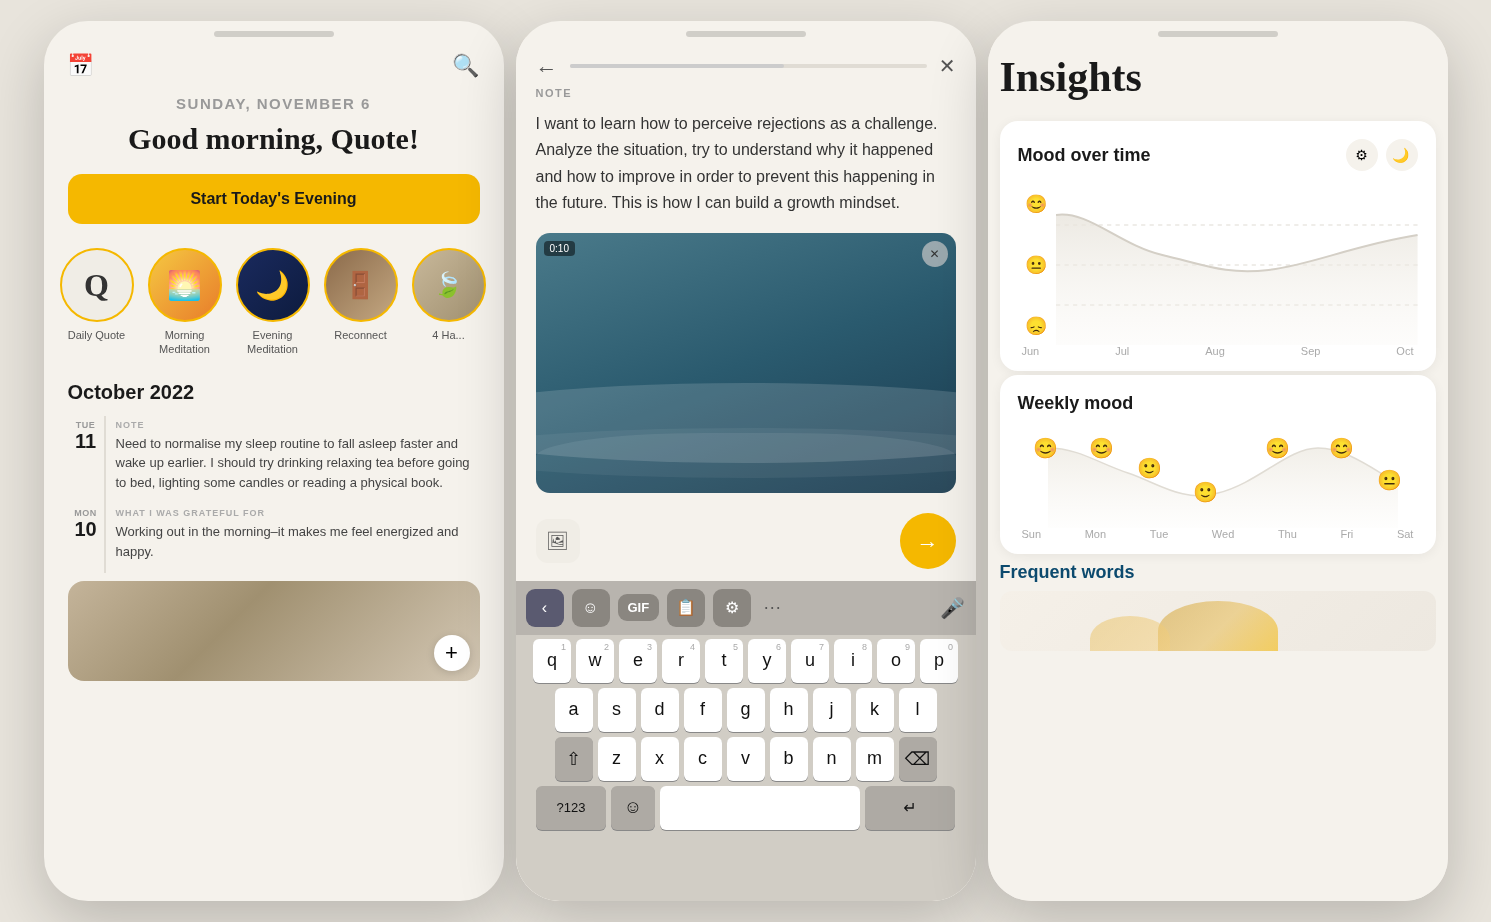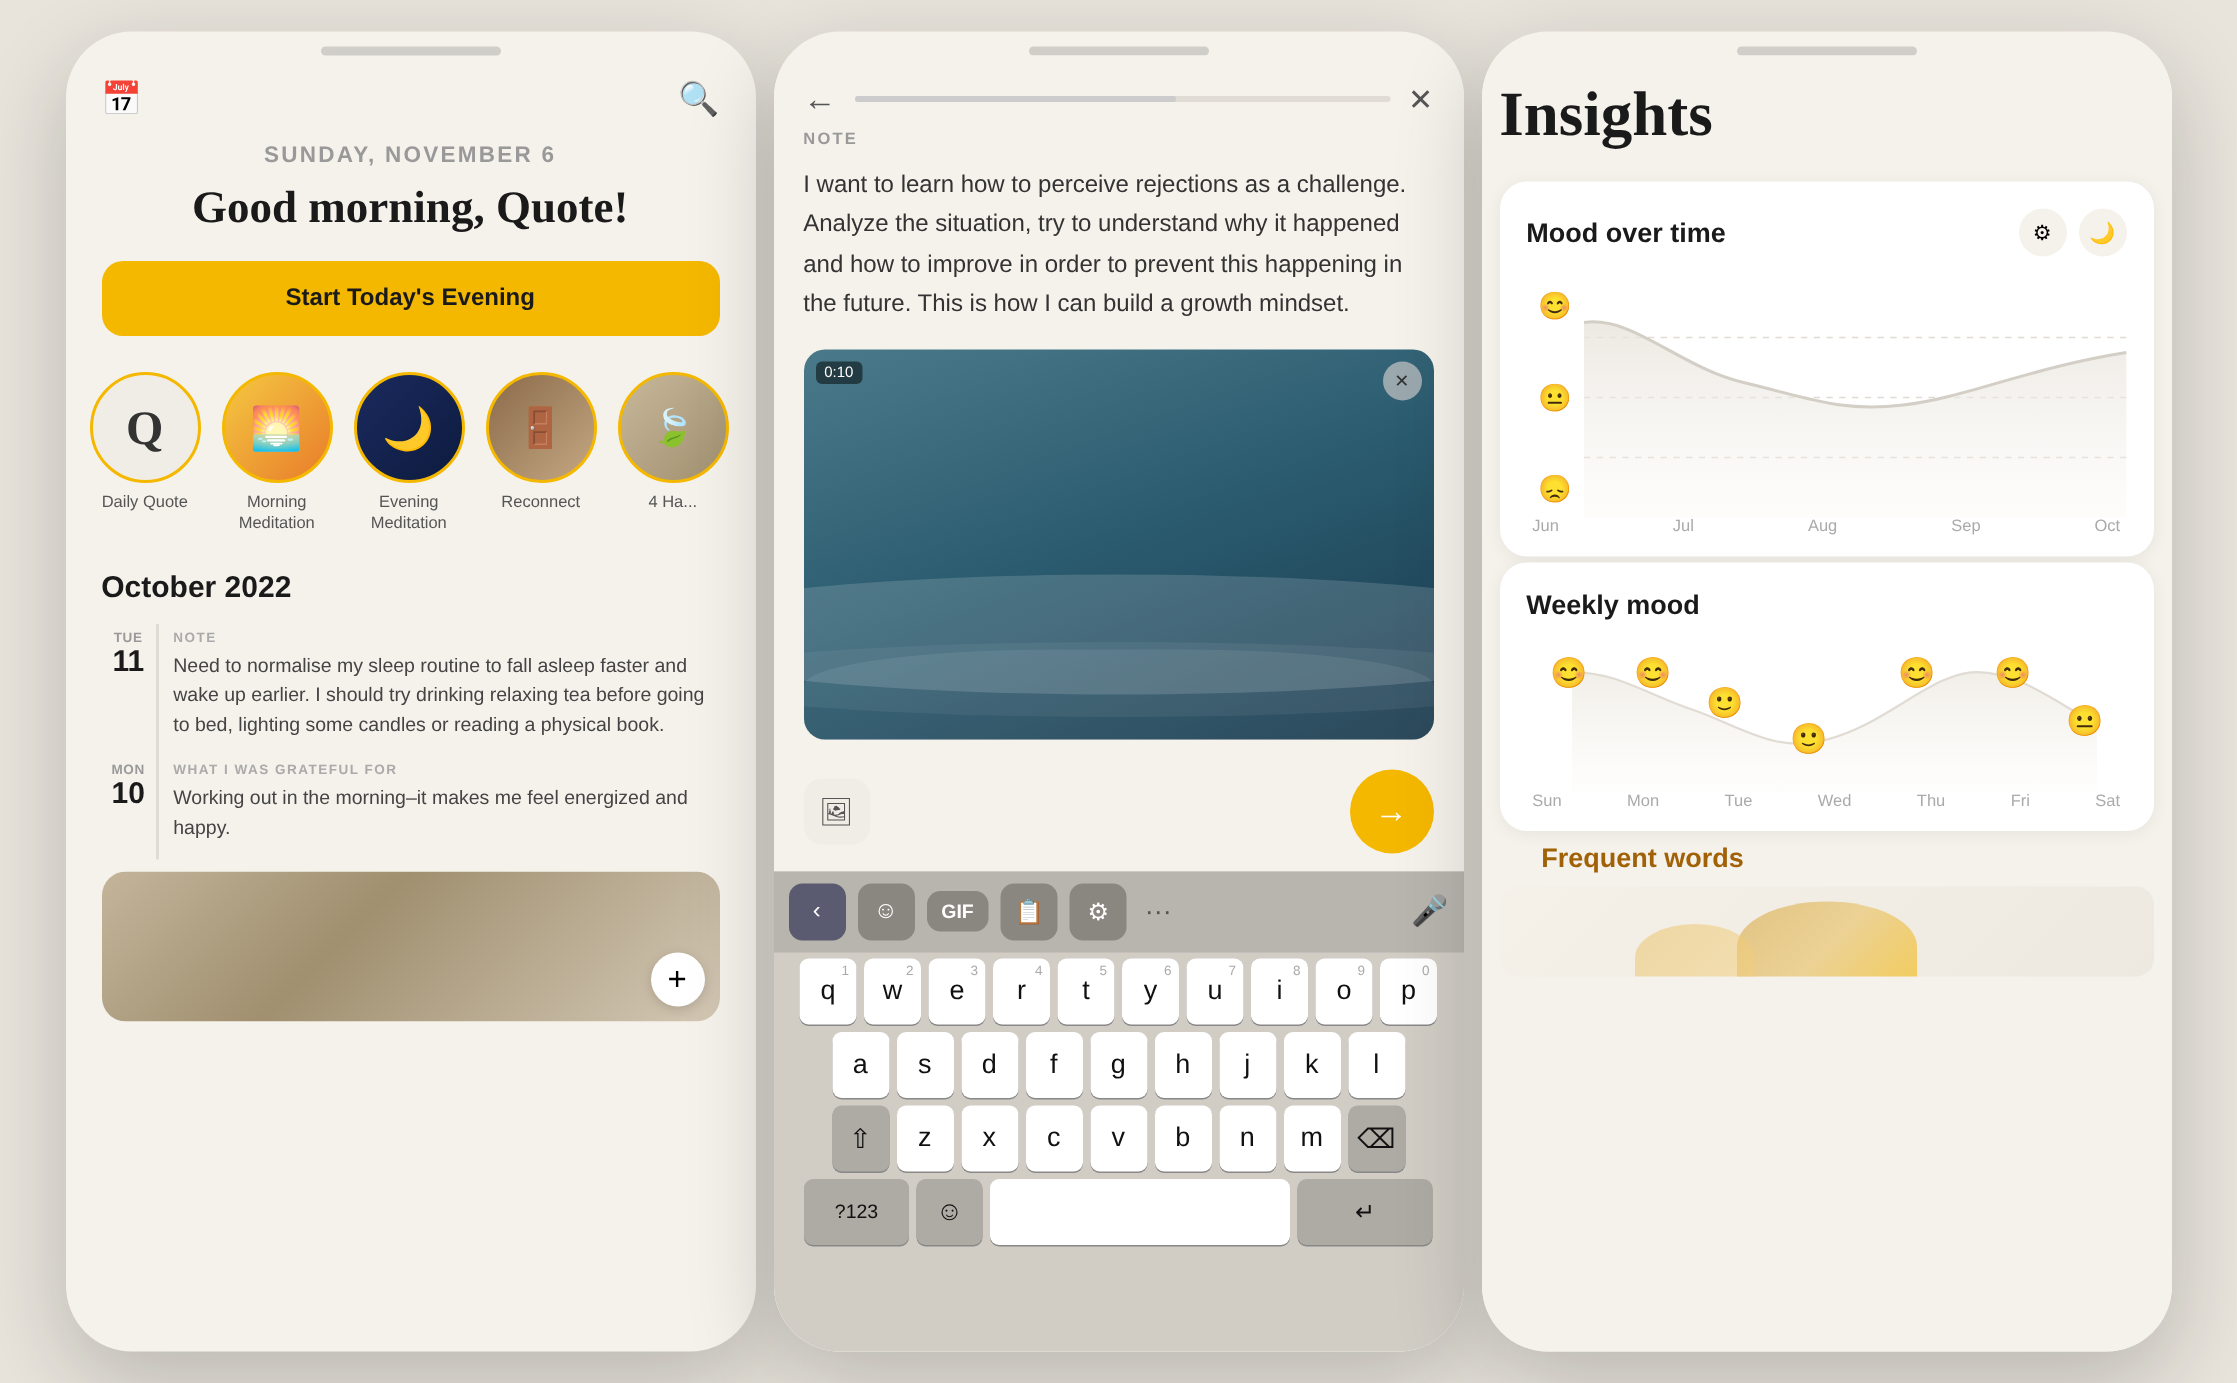--- a/index.html
+++ b/index.html
@@ -417,23 +417,22 @@
     .s3-weekly-labels {
       display: flex;
       justify-content: space-between;
       font-size: 11px;
       color: #aaa;
       padding: 0 4px;
     }
     .s3-frequent-title {
       font-size: 18px;
       font-weight: 700;
-      color: #a16207;
+      color: #0c4a6e;
       margin-top: 8px;
-      margin-left: 28px;
     }
     .s3-frequent-preview {
       height: 60px;
       background: linear-gradient(135deg, #f5f0e8, #ede8e0);
       border-radius: 12px;
       margin-top: 8px;
       overflow: hidden;
       position: relative;
     }
 

